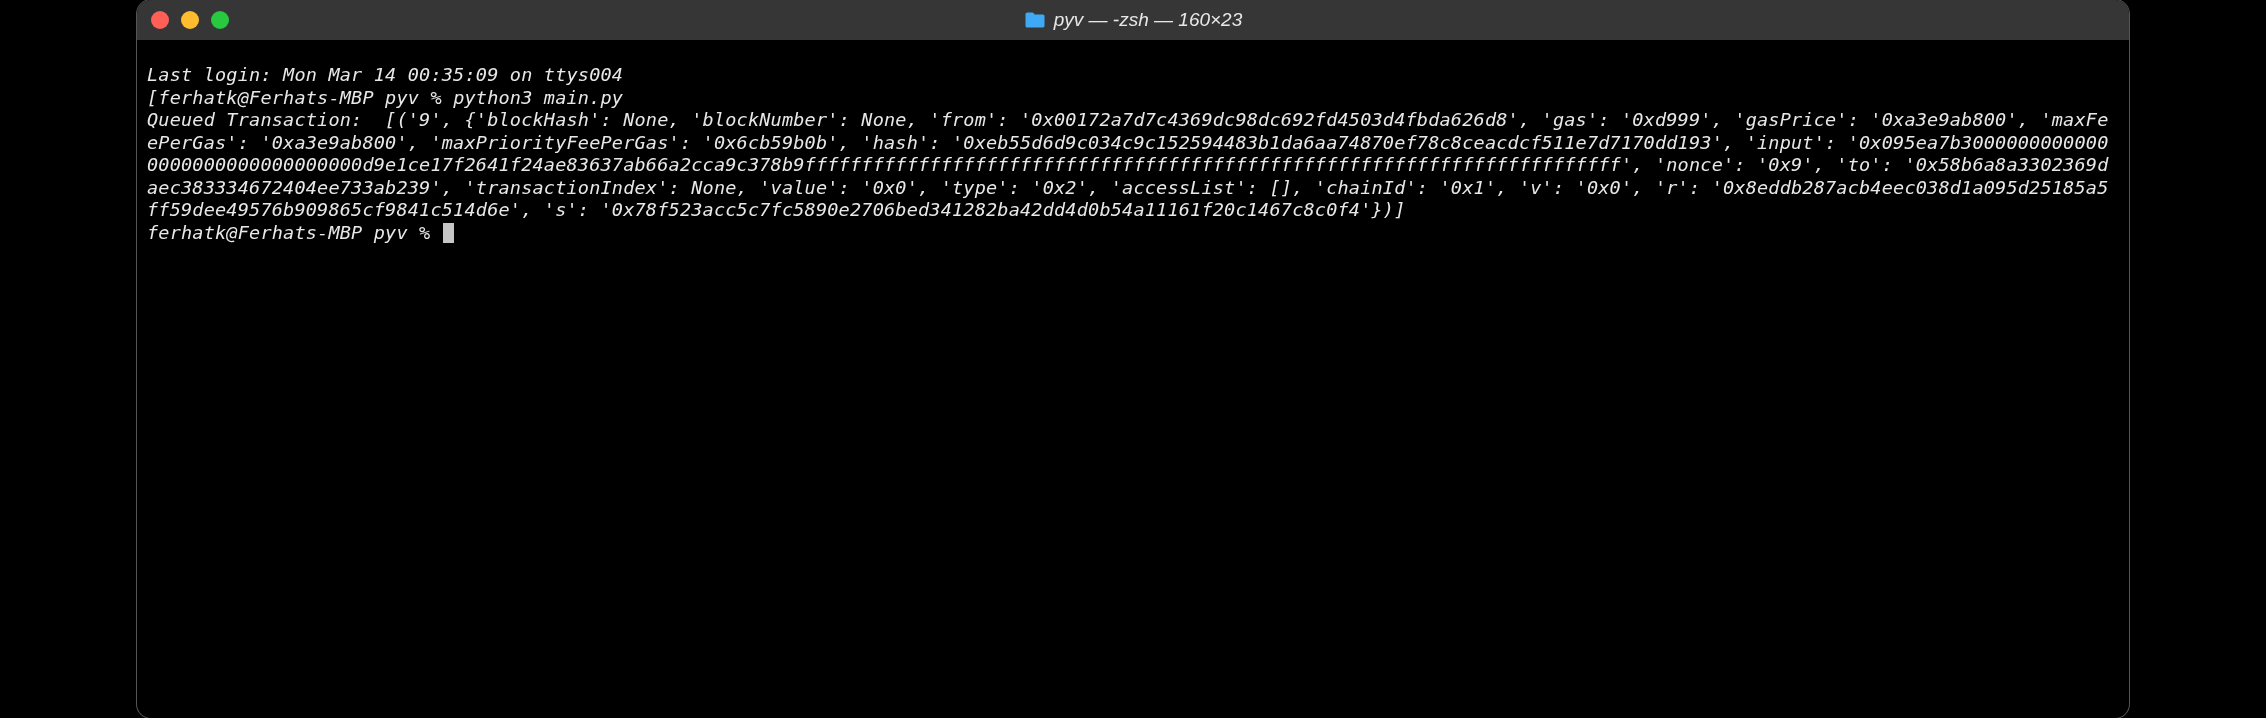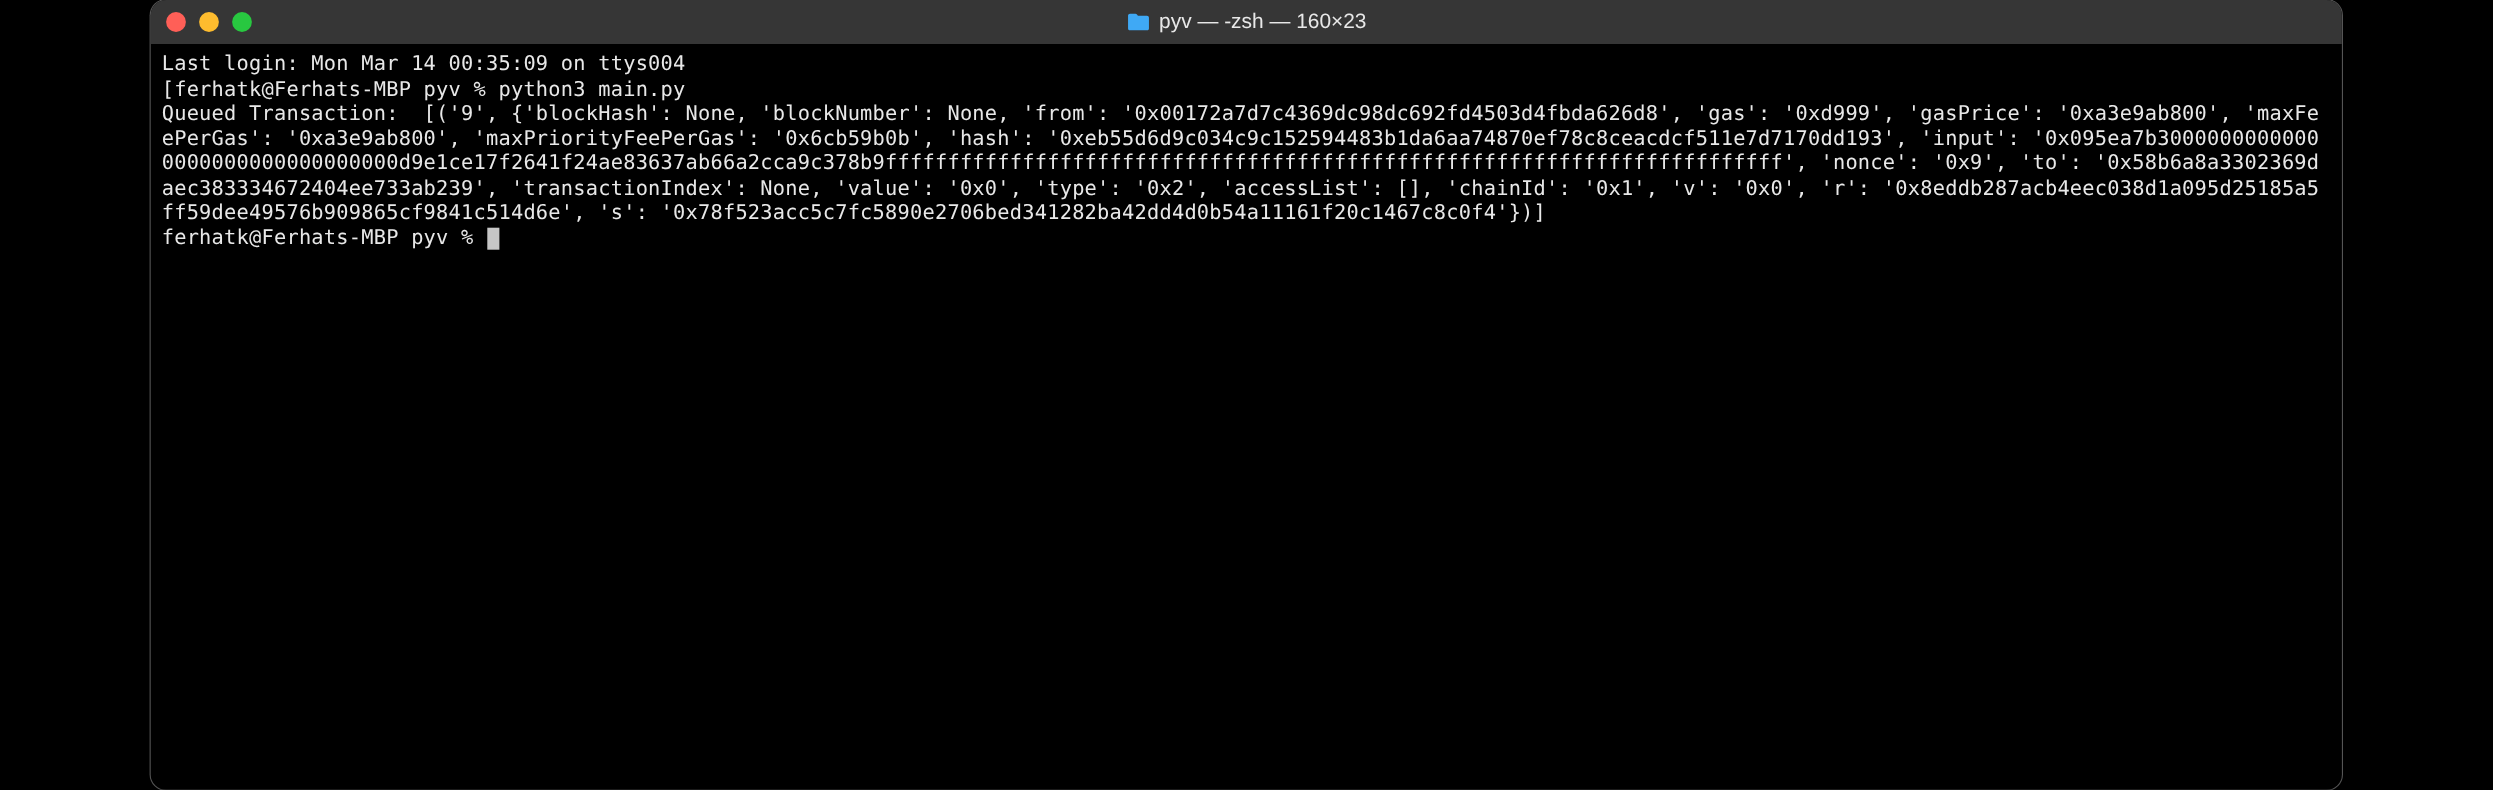--- a/index.html
+++ b/index.html
@@ -16,20 +16,21 @@
       min-height: 718px;
     }
     .window {
       width: 1992px;
       height: 718px;
       background: #000;
       border-radius: 14px;
       overflow: hidden;
       box-shadow: 0 0 0 1px #555;
       position: relative;
+      font-style: italic;
     }
     .titlebar {
       height: 40px;
       background: #363636;
       display: flex;
       align-items: center;
       padding: 0 14px;
       position: relative;
     }
     .traffic-lights {
@@ -59,21 +60,21 @@
       font-family: -apple-system, BlinkMacSystemFont, "Segoe UI", sans-serif;
       font-weight: 500;
     }
     .folder-icon {
       width: 22px;
       height: 18px;
       display: inline-block;
     }
     .folder-icon svg { display: block; }
     .terminal {
-      padding: 8px 10px;
+      padding: 24px 10px;
       color: #e8e8e8;
       font-size: 18.5px;
       line-height: 1.22;
       font-weight: 500;
       white-space: pre-wrap;
       word-break: break-all;
       letter-spacing: 0.2px;
     }
     .prompt-line {
       display: inline;

